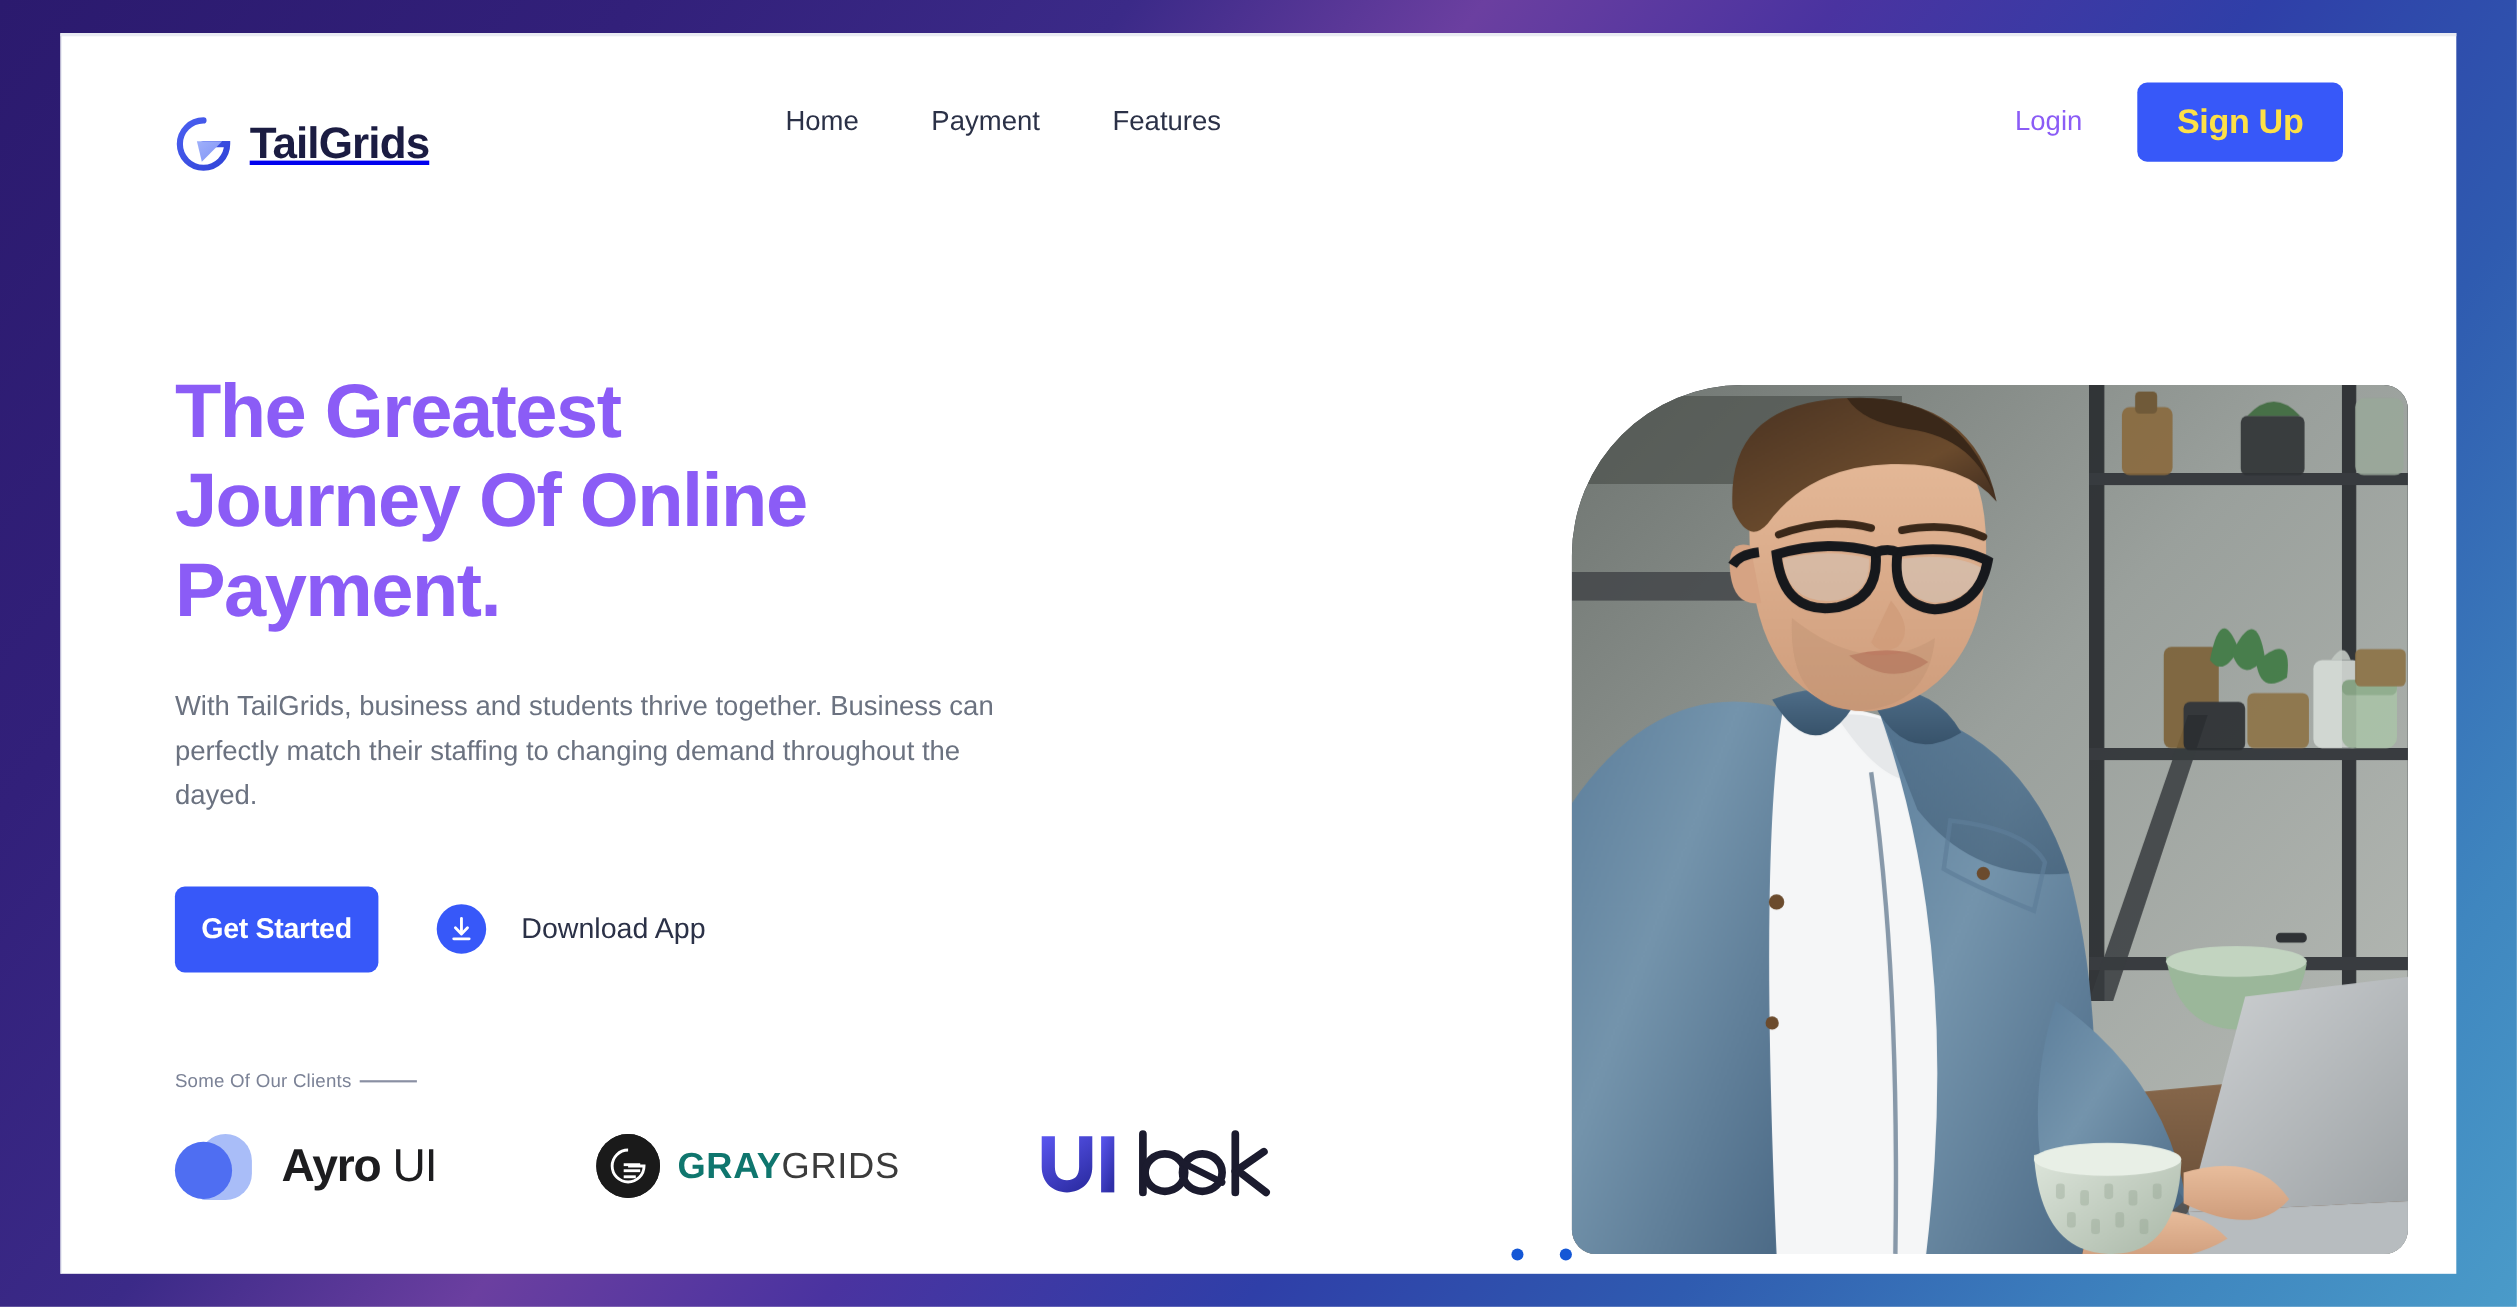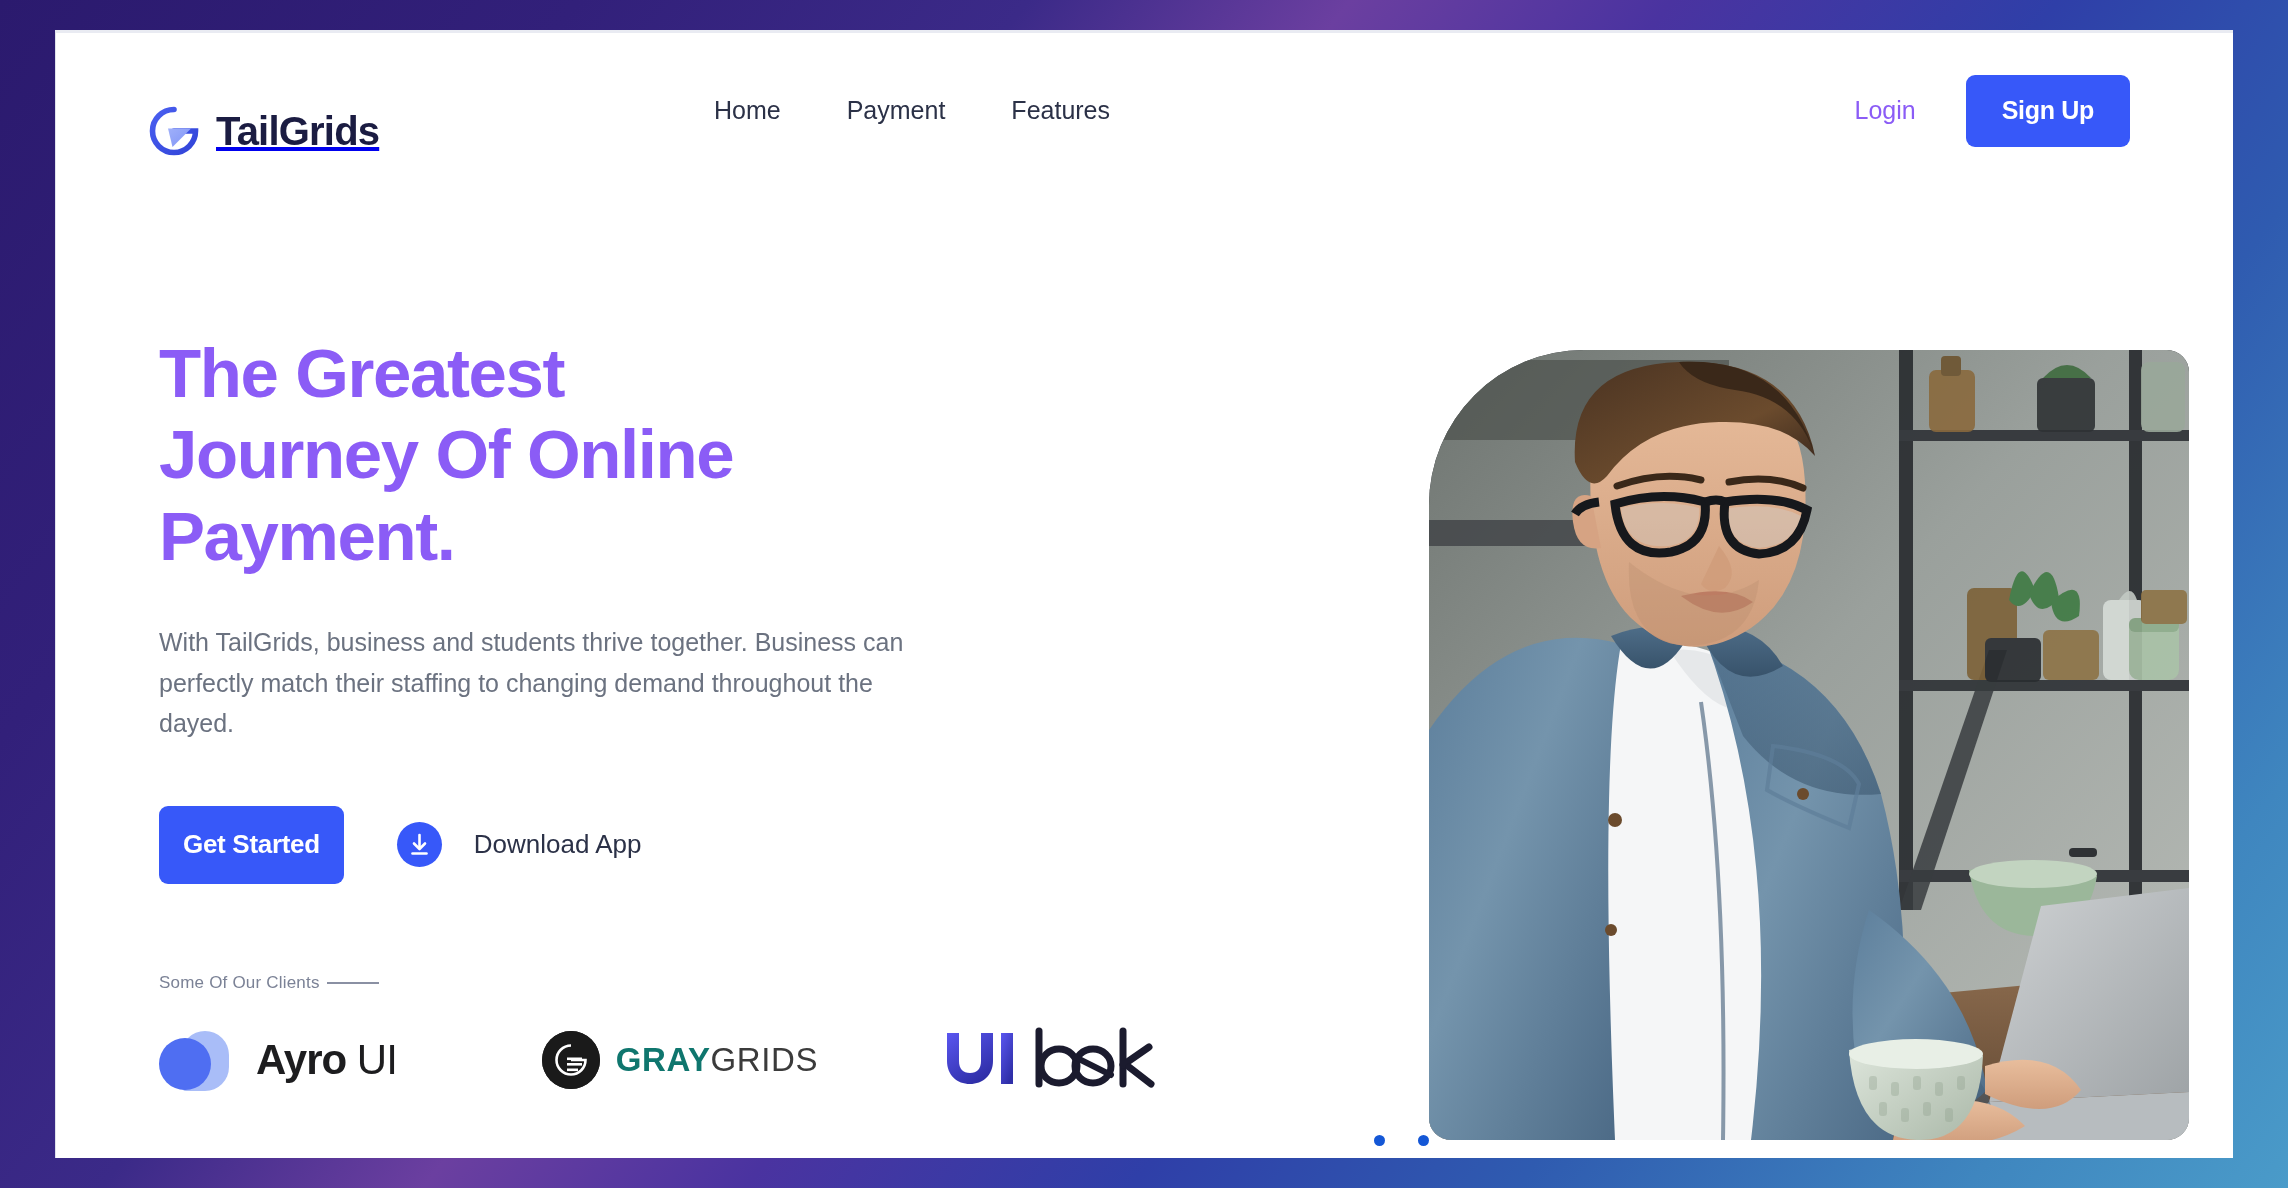--- a/index.html
+++ b/index.html
@@ -34,21 +34,21 @@
   }
 
   
   #site-header {
     position:absolute;
     left:0; top:0;
     width:100%; height:155px;
     display:flex; align-items:center;
   }
   #brand {
-    position:absolute; left:92px; top:72px;
+    position:absolute; left:103px; top:72px;
     display:flex; align-items:center; gap:16px;
   }
   #brand-mark {
     width:52px; height:52px; position:relative; flex:0 0 auto;
   }
   #brand-name {
     font-size:40px; font-weight:700; letter-spacing:-0.8px;
     color:#1b1c42;
   }
 
@@ -64,22 +64,22 @@
   #header-actions {
     position:absolute; right:103px; top:0; height:155px;
     display:flex; align-items:center; gap:0;
   }
   #login-link {
     font-size:25px; color:#8b5cf6; text-decoration:none;
     padding:10px 30px; white-space:nowrap;
   }
   #signup-button {
     margin-left:20px;
-    background:#3758f9; color:#ffffff;
-    font-size:25px; font-weight:700;
+    background:#3758f9; color:#fde047;
+    font-size:31px; font-weight:700;
     border:none; border-radius:9px;
     padding:0 36px; height:72px;
     cursor:pointer; white-space:nowrap;
     font-family:"Liberation Sans", sans-serif;
     letter-spacing:-0.3px;
   }
 
   
   #hero-left {
     position:absolute; left:103px; top:300px; width:820px;

